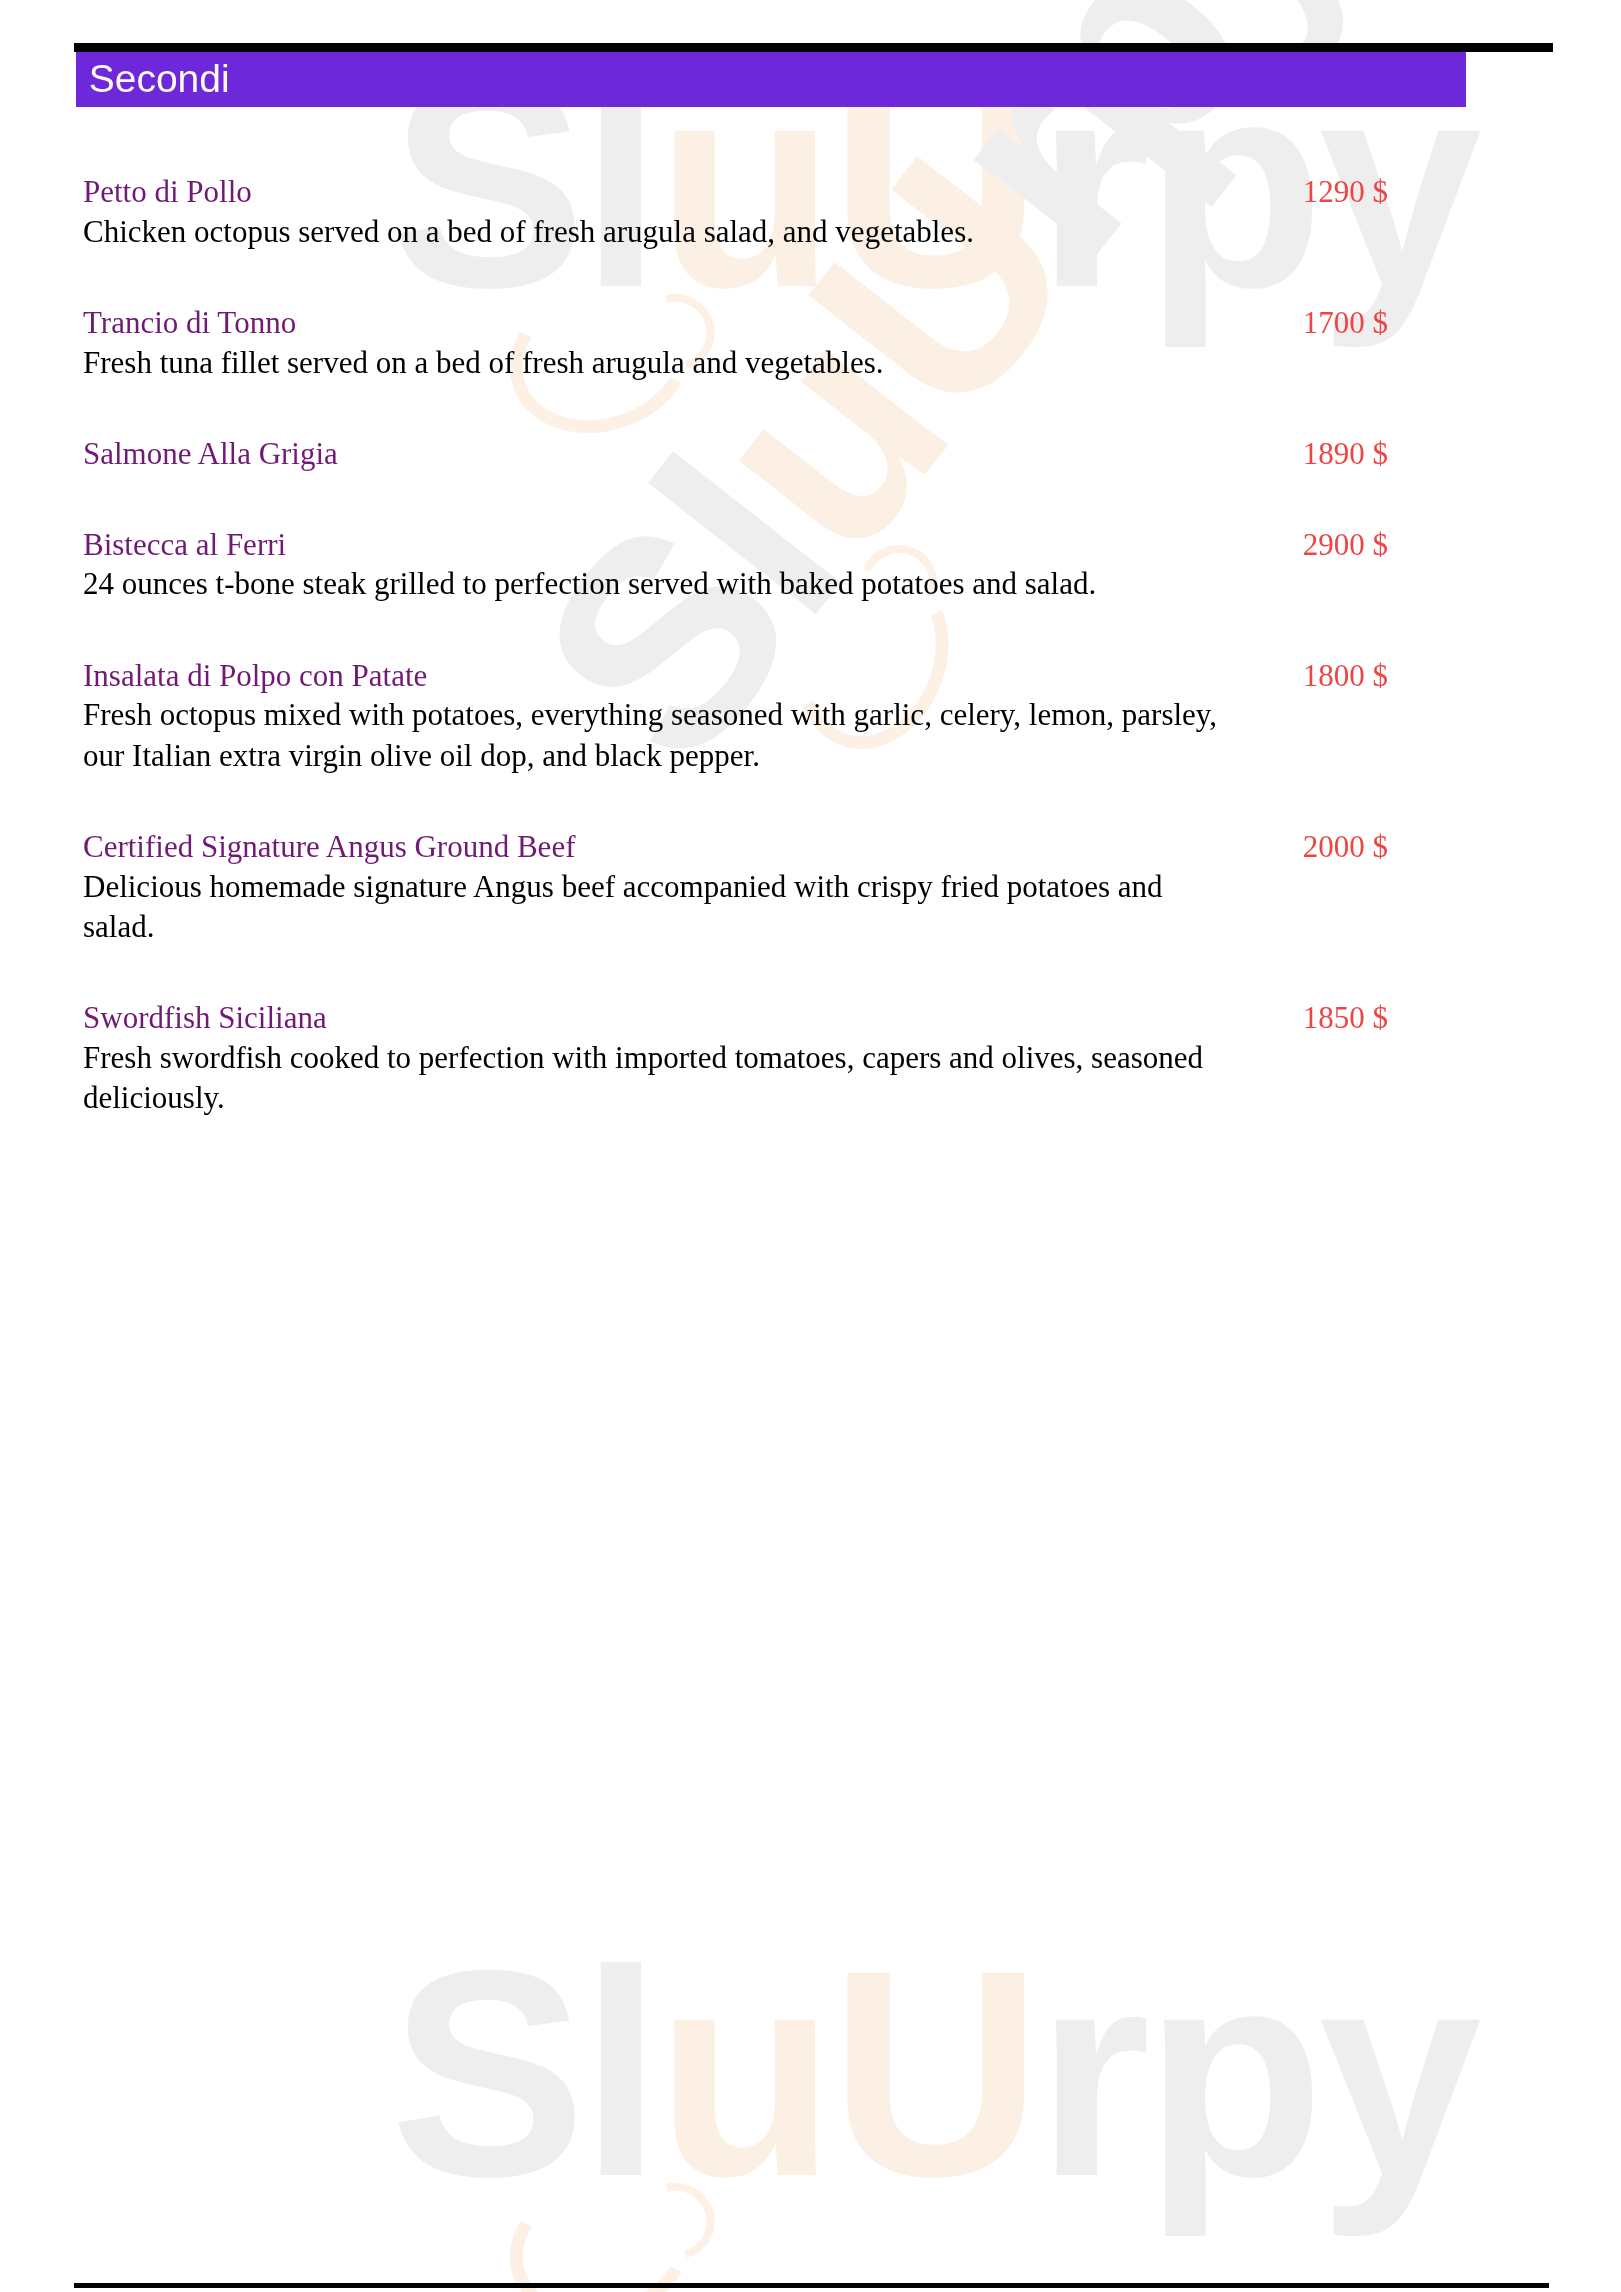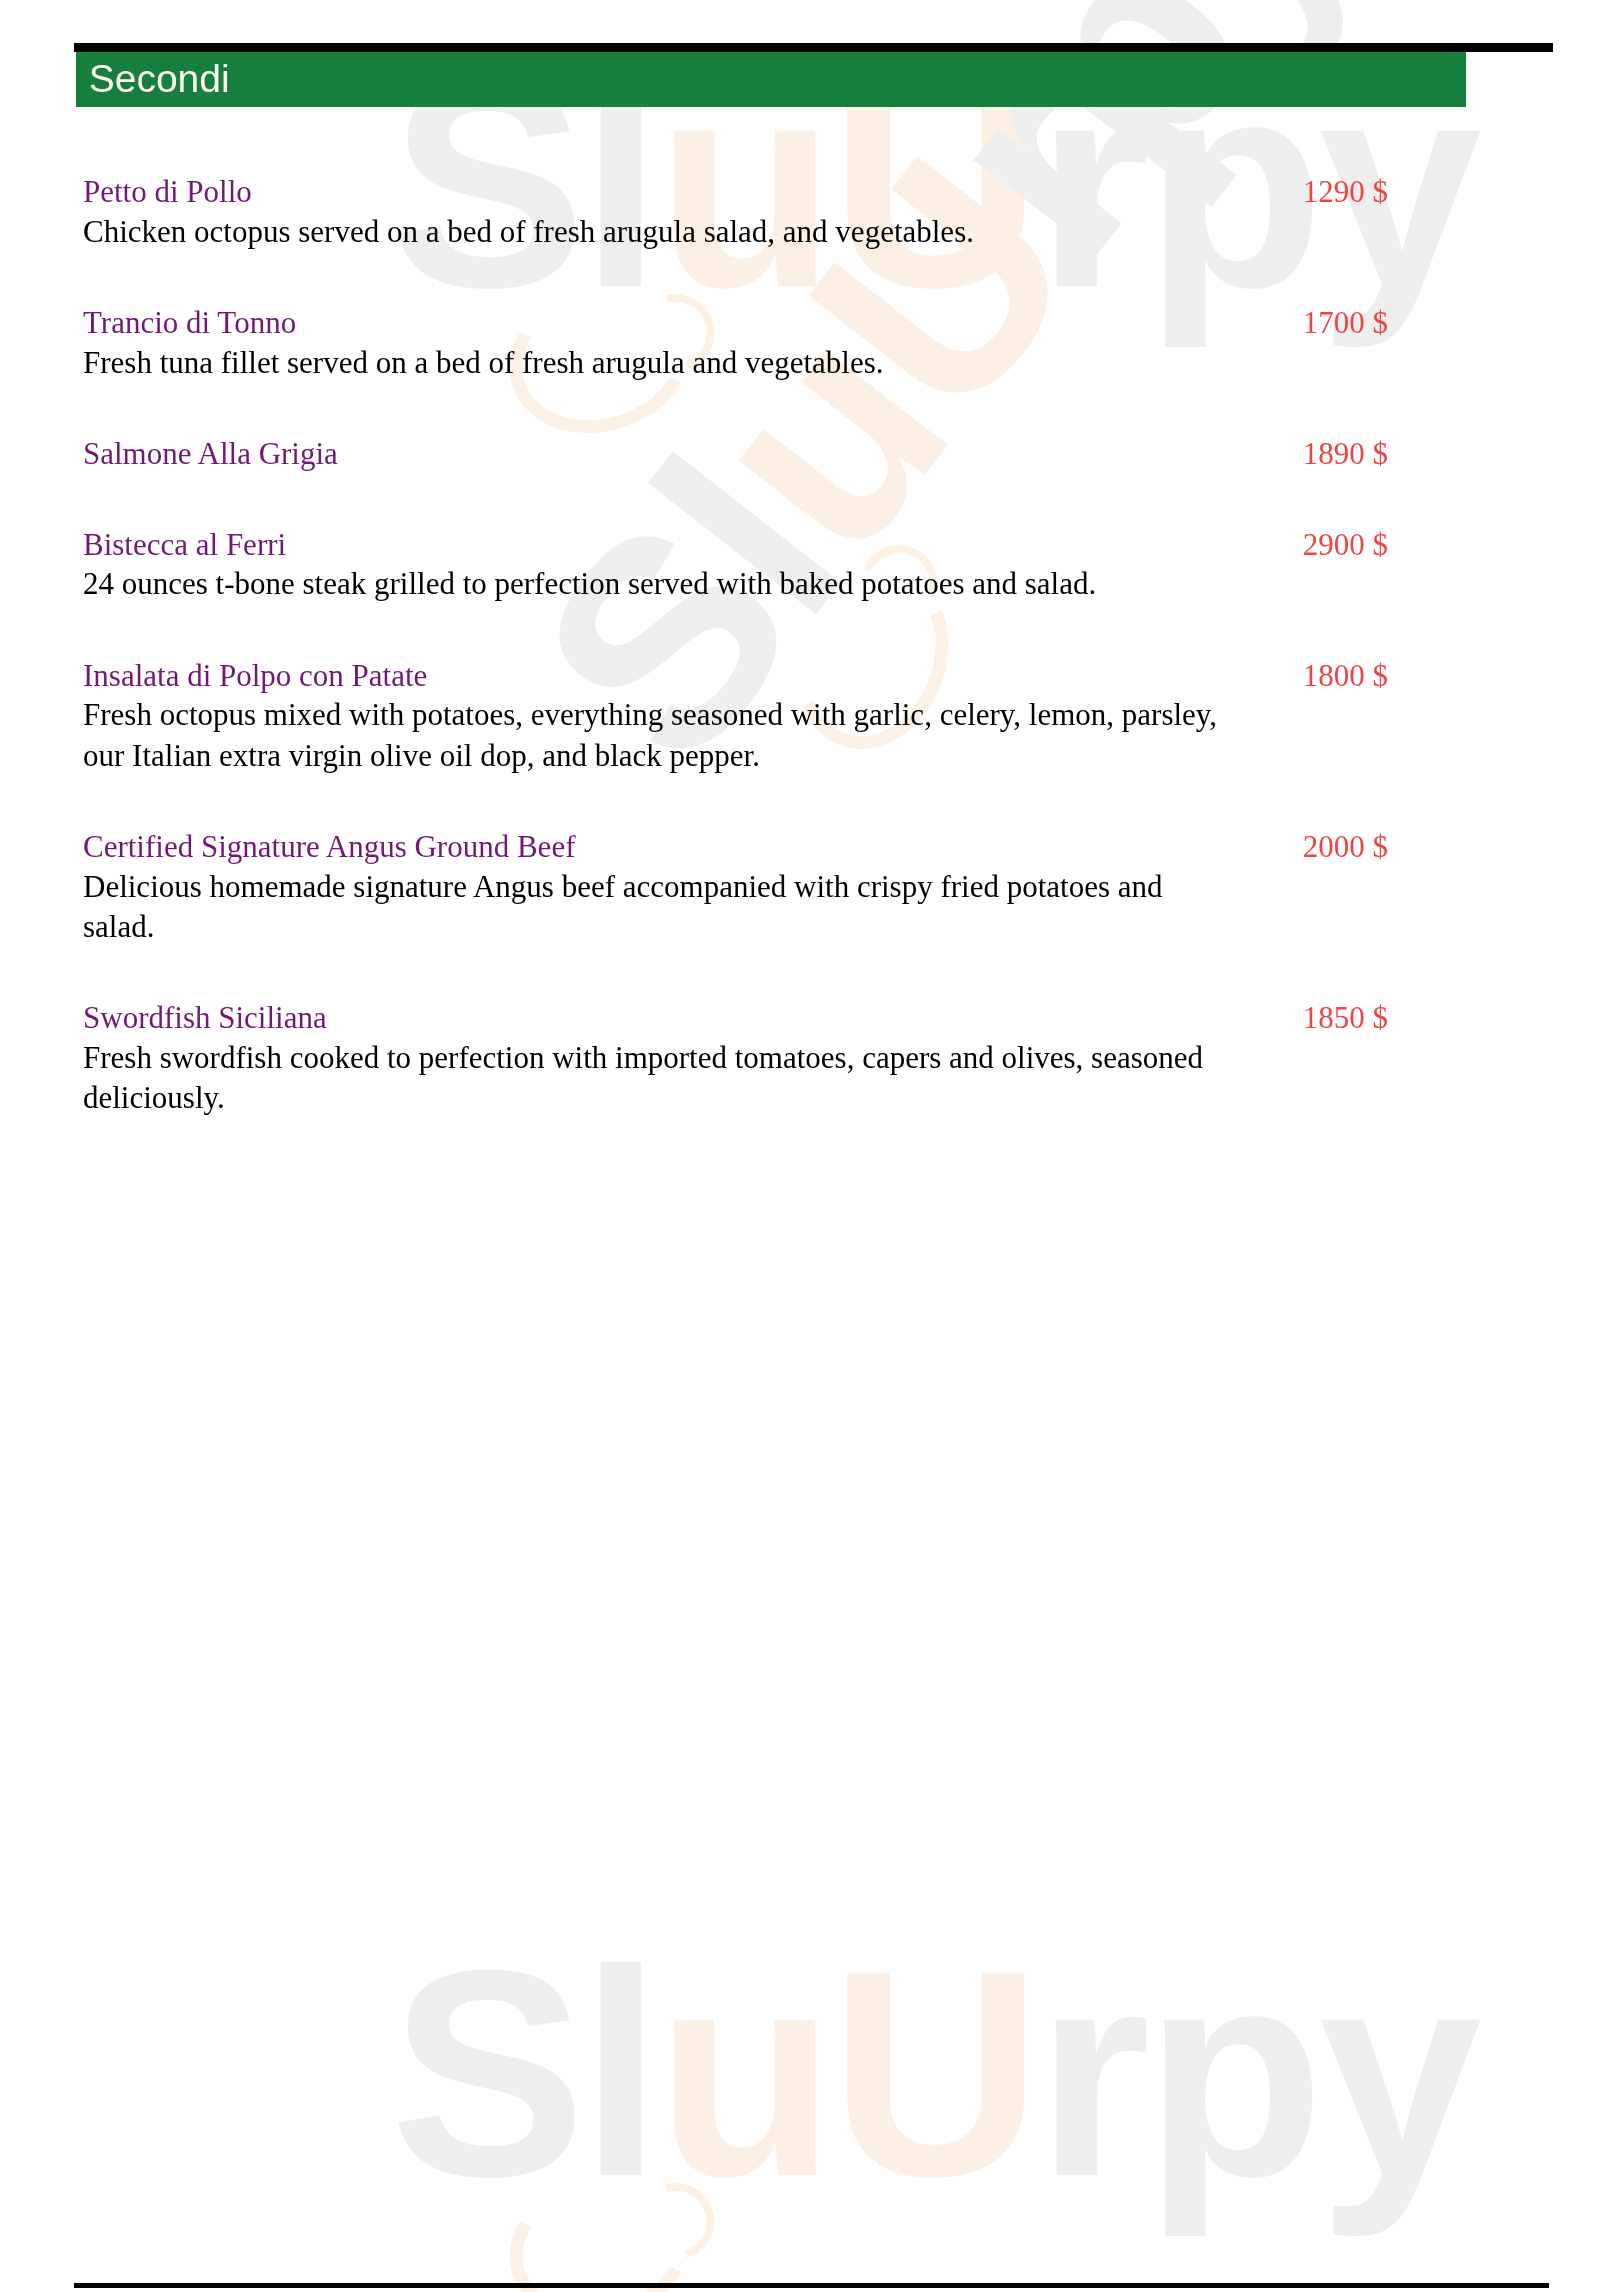--- a/index.html
+++ b/index.html
@@ -89,21 +89,21 @@
     height: 8.8px;
     background: #000000;
   }
 
   .section-header {
     position: absolute;
     top: 52px;
     left: 76px;
     width: 1390px;
     height: 55px;
-    background: #15803d;
+    background: #6d28d9;
     display: flex;
     align-items: center;
   }
   .section-header-title {
     font-family: "Liberation Sans", "DejaVu Sans", sans-serif;
     font-size: 39px;
     font-weight: 400;
     color: #FFF8EE;
     line-height: 1;
     padding-left: 12.7px;

